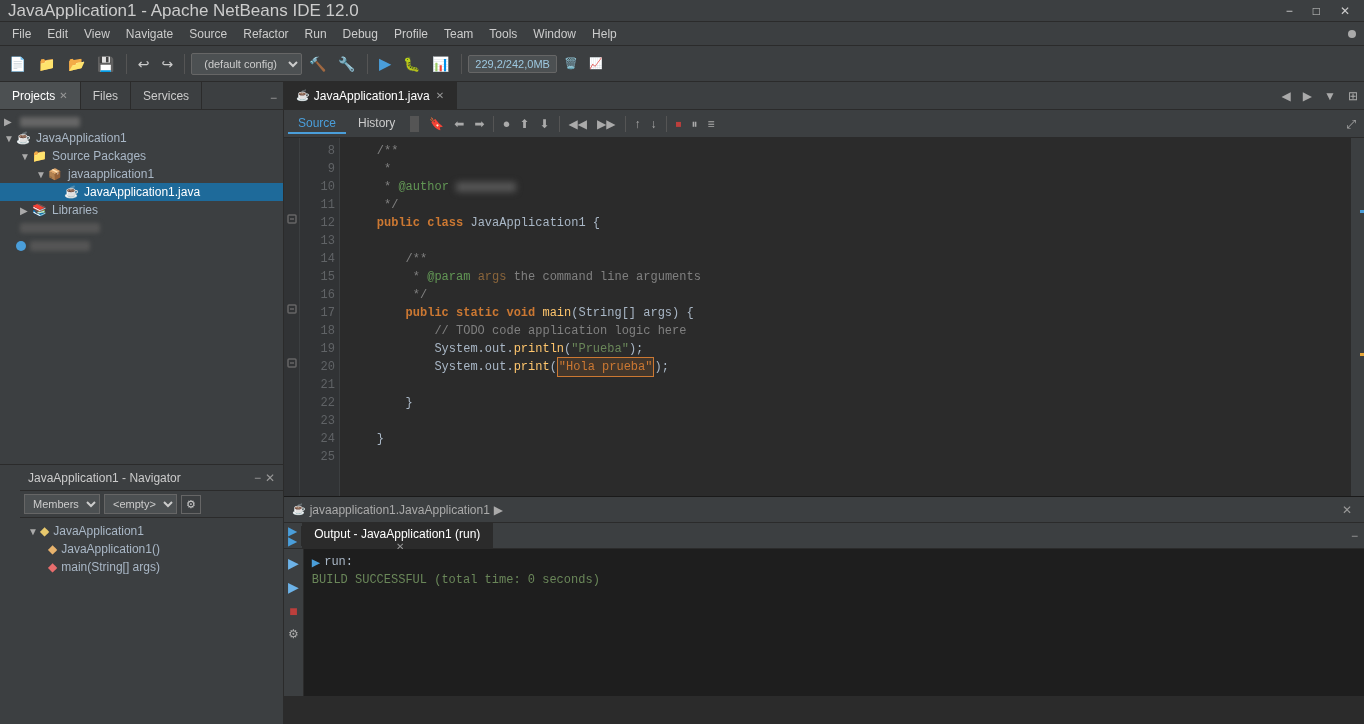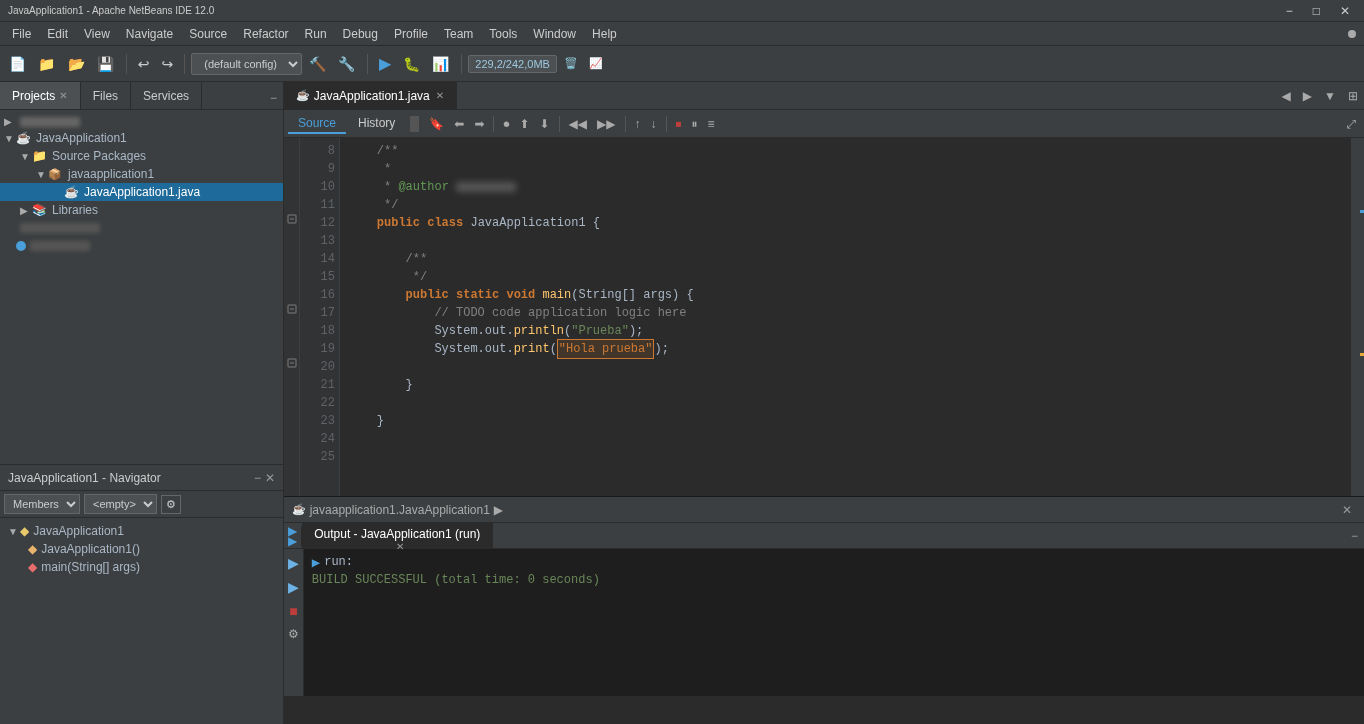--- a/index.html
+++ b/index.html
@@ -40,21 +40,21 @@
     .tree-item.selected { background: #1e6a9a; color: #fff; }
     .tree-arrow { display: inline-block; width: 12px; font-size: 10px; color: #aaa; }
     .tree-icon { display: inline-block; width: 16px; margin-right: 4px; font-size: 12px; }
     .icon-project { color: #e8c96d; }
     .icon-folder { color: #e8c96d; }
     .icon-package { color: #6db3e8; }
     .icon-java { color: #e86d6d; }
     .icon-lib { color: #aaaaaa; }
 
     
-    #navigator-panel { height: 260px; background: #3c3f41; border-top: 1px solid #2b2b2b; display: flex; flex-direction: column; }
+    #navigator-panel { height: 260px; background: #3c3f41; border-top: 1px solid #2b2b2b; display: flex; flex-direction: column; padding-left: 20px; }
     #navigator-header { display: flex; justify-content: space-between; align-items: center; padding: 4px 8px; background: #3c3f41; border-bottom: 1px solid #2b2b2b; height: 26px; }
     #navigator-title { font-size: 12px; color: #ccc; }
     .nav-close { cursor: pointer; color: #999; font-size: 12px; }
     #navigator-controls { display: flex; align-items: center; gap: 4px; padding: 3px 4px; border-bottom: 1px solid #2b2b2b; }
     .nav-select { background: #4c5052; border: 1px solid #666; color: #ccc; font-size: 11px; padding: 2px 4px; }
     .nav-btn { background: transparent; border: 1px solid #666; color: #ccc; padding: 2px 4px; cursor: pointer; font-size: 11px; }
     #navigator-tree { flex: 1; overflow: auto; padding: 4px 0; }
     .nav-item { display: flex; align-items: center; padding: 2px 8px; cursor: pointer; font-size: 12px; }
     .nav-item .icon-class { color: #e8c96d; margin-right: 4px; }
     .nav-tree-arrow { display: inline-block; width: 12px; font-size: 10px; color: #aaa; }
@@ -118,21 +118,21 @@
     .collapse-btn svg { width: 10px; height: 10px; }
 
     
     #right-indicator { width: 14px; background: #3c3f41; border-left: 1px solid #2b2b2b; position: relative; }
     .indicator-mark { position: absolute; right: 0; width: 4px; height: 3px; background: #4a9eda; }
   </style>
 </head>
 <body>
 
 <div id="title-bar">
-  <span style="font-size:10px;">JavaApplication1 - Apache NetBeans IDE 12.0</span>
+  <span style="font-size:17px;">JavaApplication1 - Apache NetBeans IDE 12.0</span>
   <div class="win-controls">
     <span class="win-btn">−</span>
     <span class="win-btn">□</span>
     <span class="win-btn close">✕</span>
   </div>
 </div>
 
 <div id="menu-bar">
   <span class="menu-item">File</span>
   <span class="menu-item">Edit</span>
@@ -376,20 +376,21 @@
       </div>
 
       <div id="code-content" style="flex:1; overflow:auto;">
         <div class="code-line"><span class="code-comment">    /**</span></div>
         <div class="code-line"><span class="code-comment">     *</span></div>
         <div class="code-line"><span class="code-comment">     * <span style="color:#629755;">@author</span> <span style="display:inline-block; width:60px; height:10px; background:#555; border-radius:2px; vertical-align:middle; filter:blur(3px);"></span></span></div>
         <div class="code-line"><span class="code-comment">     */</span></div>
         <div class="code-line"><span class="code-plain">    </span><span class="code-keyword">public class </span><span class="code-plain">JavaApplication1 {</span></div>
         <div class="code-line"><span class="code-plain"></span></div>
         <div class="code-line"><span class="code-comment">        /**</span></div>
+        <div class="code-line"><span class="code-comment">         * <span style="color:#629755;">@param</span> <span style="color:#8a653b;">args</span> the command line arguments</span></div>
         <div class="code-line"><span class="code-comment">         */</span></div>
         <div class="code-line"><span class="code-plain">        </span><span class="code-keyword">public static void </span><span class="code-method">main</span><span class="code-plain">(String[] args) {</span></div>
         <div class="code-line"><span class="code-comment">            // TODO code application logic here</span></div>
         <div class="code-line"><span class="code-plain">            System.out.</span><span class="code-method">println</span><span class="code-plain">(</span><span class="code-string">"Prueba"</span><span class="code-plain">);</span></div>
         <div class="code-line"><span class="code-plain">            System.out.</span><span class="code-method">print</span><span class="code-plain">(</span><span class="code-string-highlight">"Hola prueba"</span><span class="code-plain">);</span></div>
         <div class="code-line"><span class="code-plain"></span></div>
         <div class="code-line"><span class="code-plain">        }</span></div>
         <div class="code-line"><span class="code-plain"></span></div>
         <div class="code-line"><span class="code-plain">    }</span></div>
         <div class="code-line"><span class="code-plain"></span></div>

